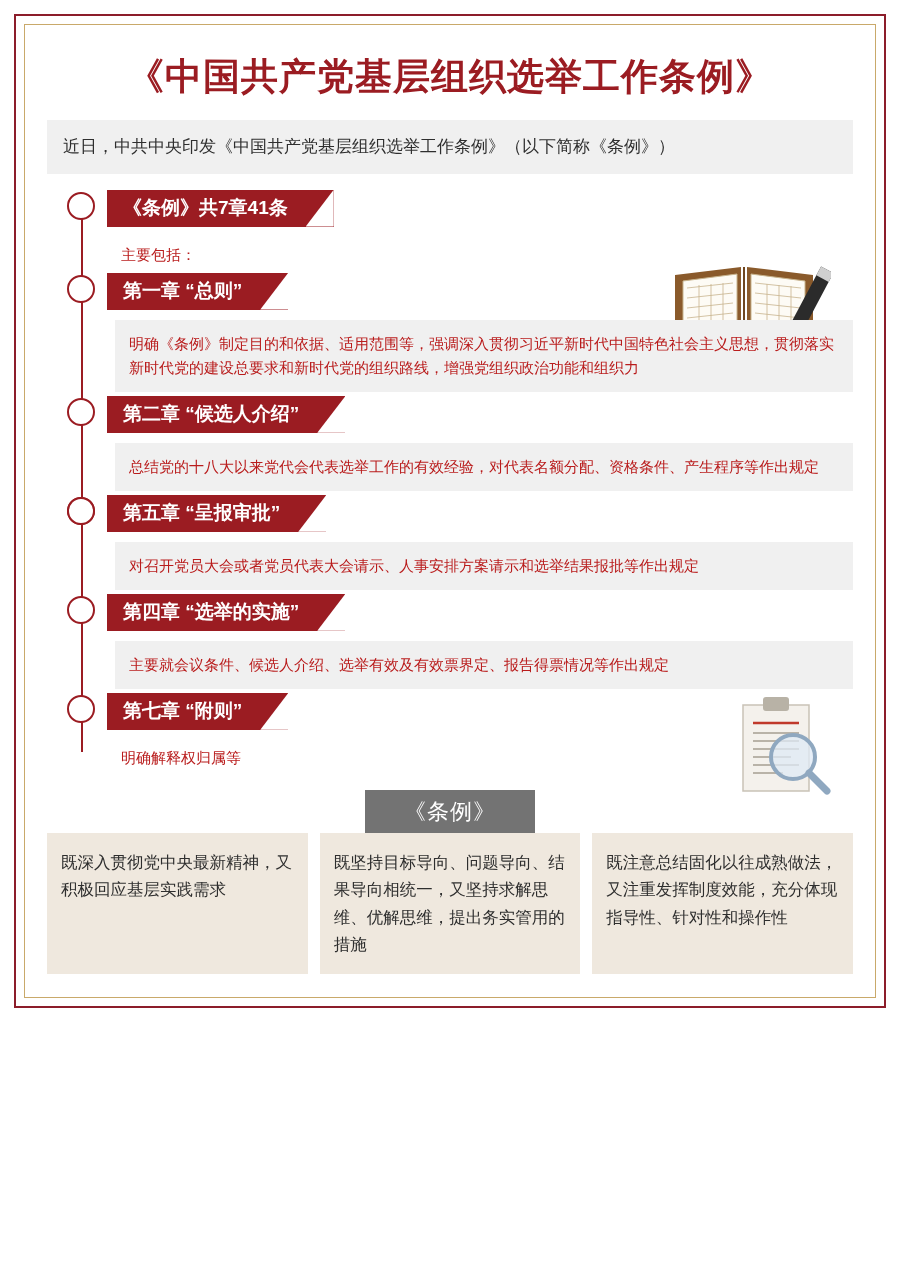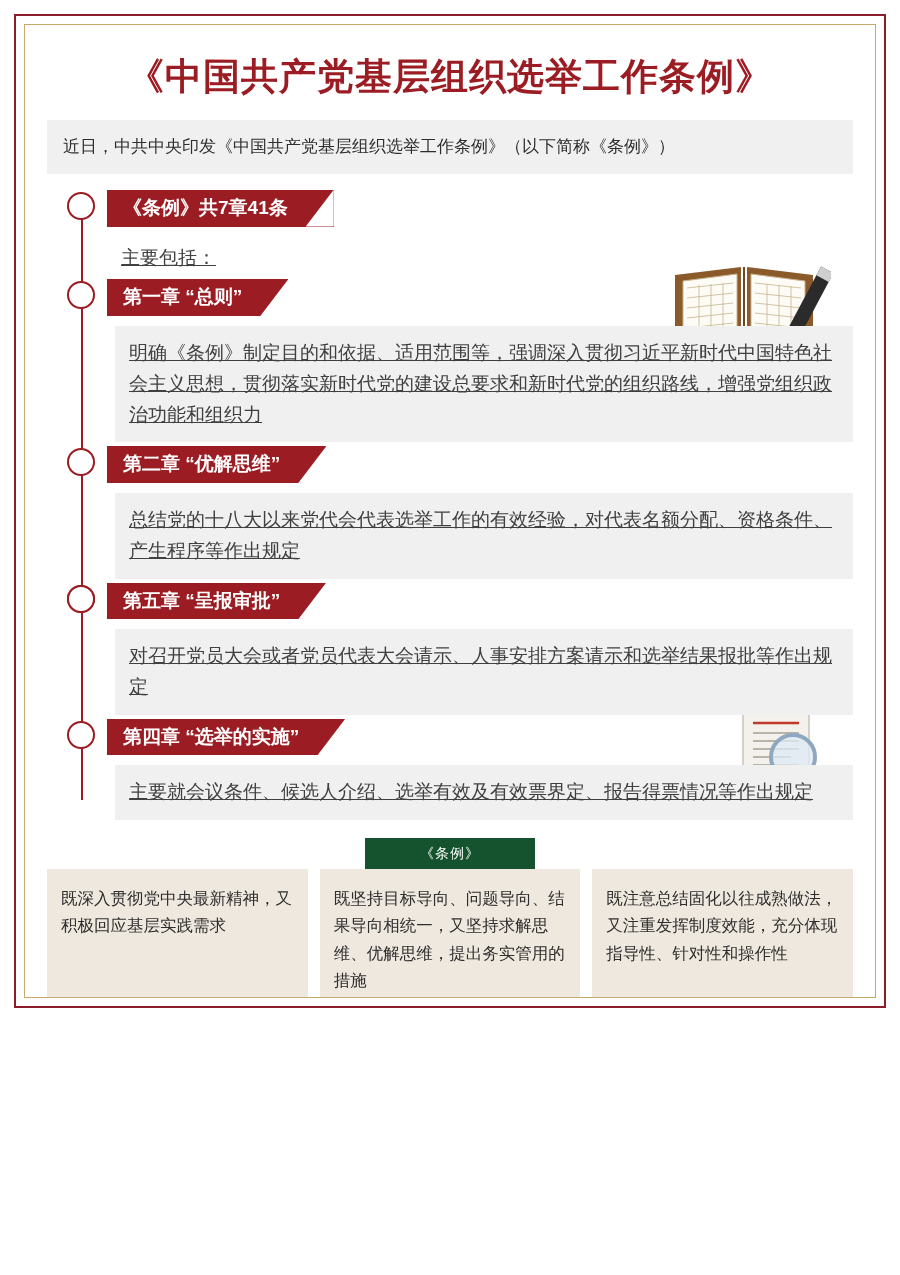--- a/index.html
+++ b/index.html
@@ -107,24 +107,23 @@
     top: 0;
     bottom: 0;
     width: 28px;
     background: #ffffff;
     clip-path: polygon(100% 0, 100% 100%, 0 100%);
   }
   .node-body {
     margin: 10px 0 0 6px;
     background: #f0f0f0;
     padding: 12px 14px;
-    font-size: 19px;
+    font-size: 15px;
     line-height: 1.62;
-    color: #404040;
-    text-decoration: underline;
+    color: #b91c1c;
   }
   .node-body.plain {
     background: transparent;
     padding: 6px 0 2px 6px;
   }
   .node.last { margin-bottom: 0; }
 
   
   .book {
     position: absolute;
@@ -141,24 +140,24 @@
     height: 110px;
   }
 
   
   .footer-wrap {
     margin: 18px 22px 0 22px;
   }
   .footer-tab {
     width: 170px;
     margin: 0 auto;
-    background: #14532d;
+    background: #737373;
     color: #ffffff;
     text-align: center;
-    font-size: 14px;
+    font-size: 22px;
     padding: 7px 0 6px 0;
     letter-spacing: 1px;
   }
   .footer-cols {
     display: flex;
     gap: 12px;
     margin-top: 0;
   }
   .fcol {
     flex: 1;
@@ -247,41 +246,46 @@
       </div>
 
       <div class="node">
         <span class="dot"></span>
         <div class="banner">第一章 “总则”</div>
         <div class="node-body">明确《条例》制定目的和依据、适用范围等，强调深入贯彻习近平新时代中国特色社会主义思想，贯彻落实新时代党的建设总要求和新时代党的组织路线，增强党组织政治功能和组织力</div>
       </div>
 
       <div class="node">
         <span class="dot"></span>
-        <div class="banner">第二章 “优解思维”</div>
+        <div class="banner">第二章 “候选人介绍”</div>
         <div class="node-body">总结党的十八大以来党代会代表选举工作的有效经验，对代表名额分配、资格条件、产生程序等作出规定</div>
       </div>
 
       <div class="node">
         <span class="dot"></span>
       </div>
 
       <div class="node">
         <span class="dot"></span>
         <div class="banner">第五章 “呈报审批”</div>
         <div class="node-body">对召开党员大会或者党员代表大会请示、人事安排方案请示和选举结果报批等作出规定</div>
       </div>
 
       <div class="node">
         <span class="dot"></span>
         <div class="banner">第四章 “选举的实施”</div>
         <div class="node-body">主要就会议条件、候选人介绍、选举有效及有效票界定、报告得票情况等作出规定</div>
       </div>
 
 
+      <div class="node last">
+        <span class="dot"></span>
+        <div class="banner">第七章 “附则”</div>
+        <div class="node-body plain">明确解释权归属等</div>
+      </div>
     </div>
 
     <div class="footer-wrap">
       <div class="footer-tab">《条例》</div>
       <div class="footer-cols">
         <div class="fcol">既深入贯彻党中央最新精神，又积极回应基层实践需求</div>
         <div class="fcol">既坚持目标导向、问题导向、结果导向相统一，又坚持求解思维、优解思维，提出务实管用的措施</div>
         <div class="fcol">既注意总结固化以往成熟做法，又注重发挥制度效能，充分体现指导性、针对性和操作性</div>
       </div>
 

